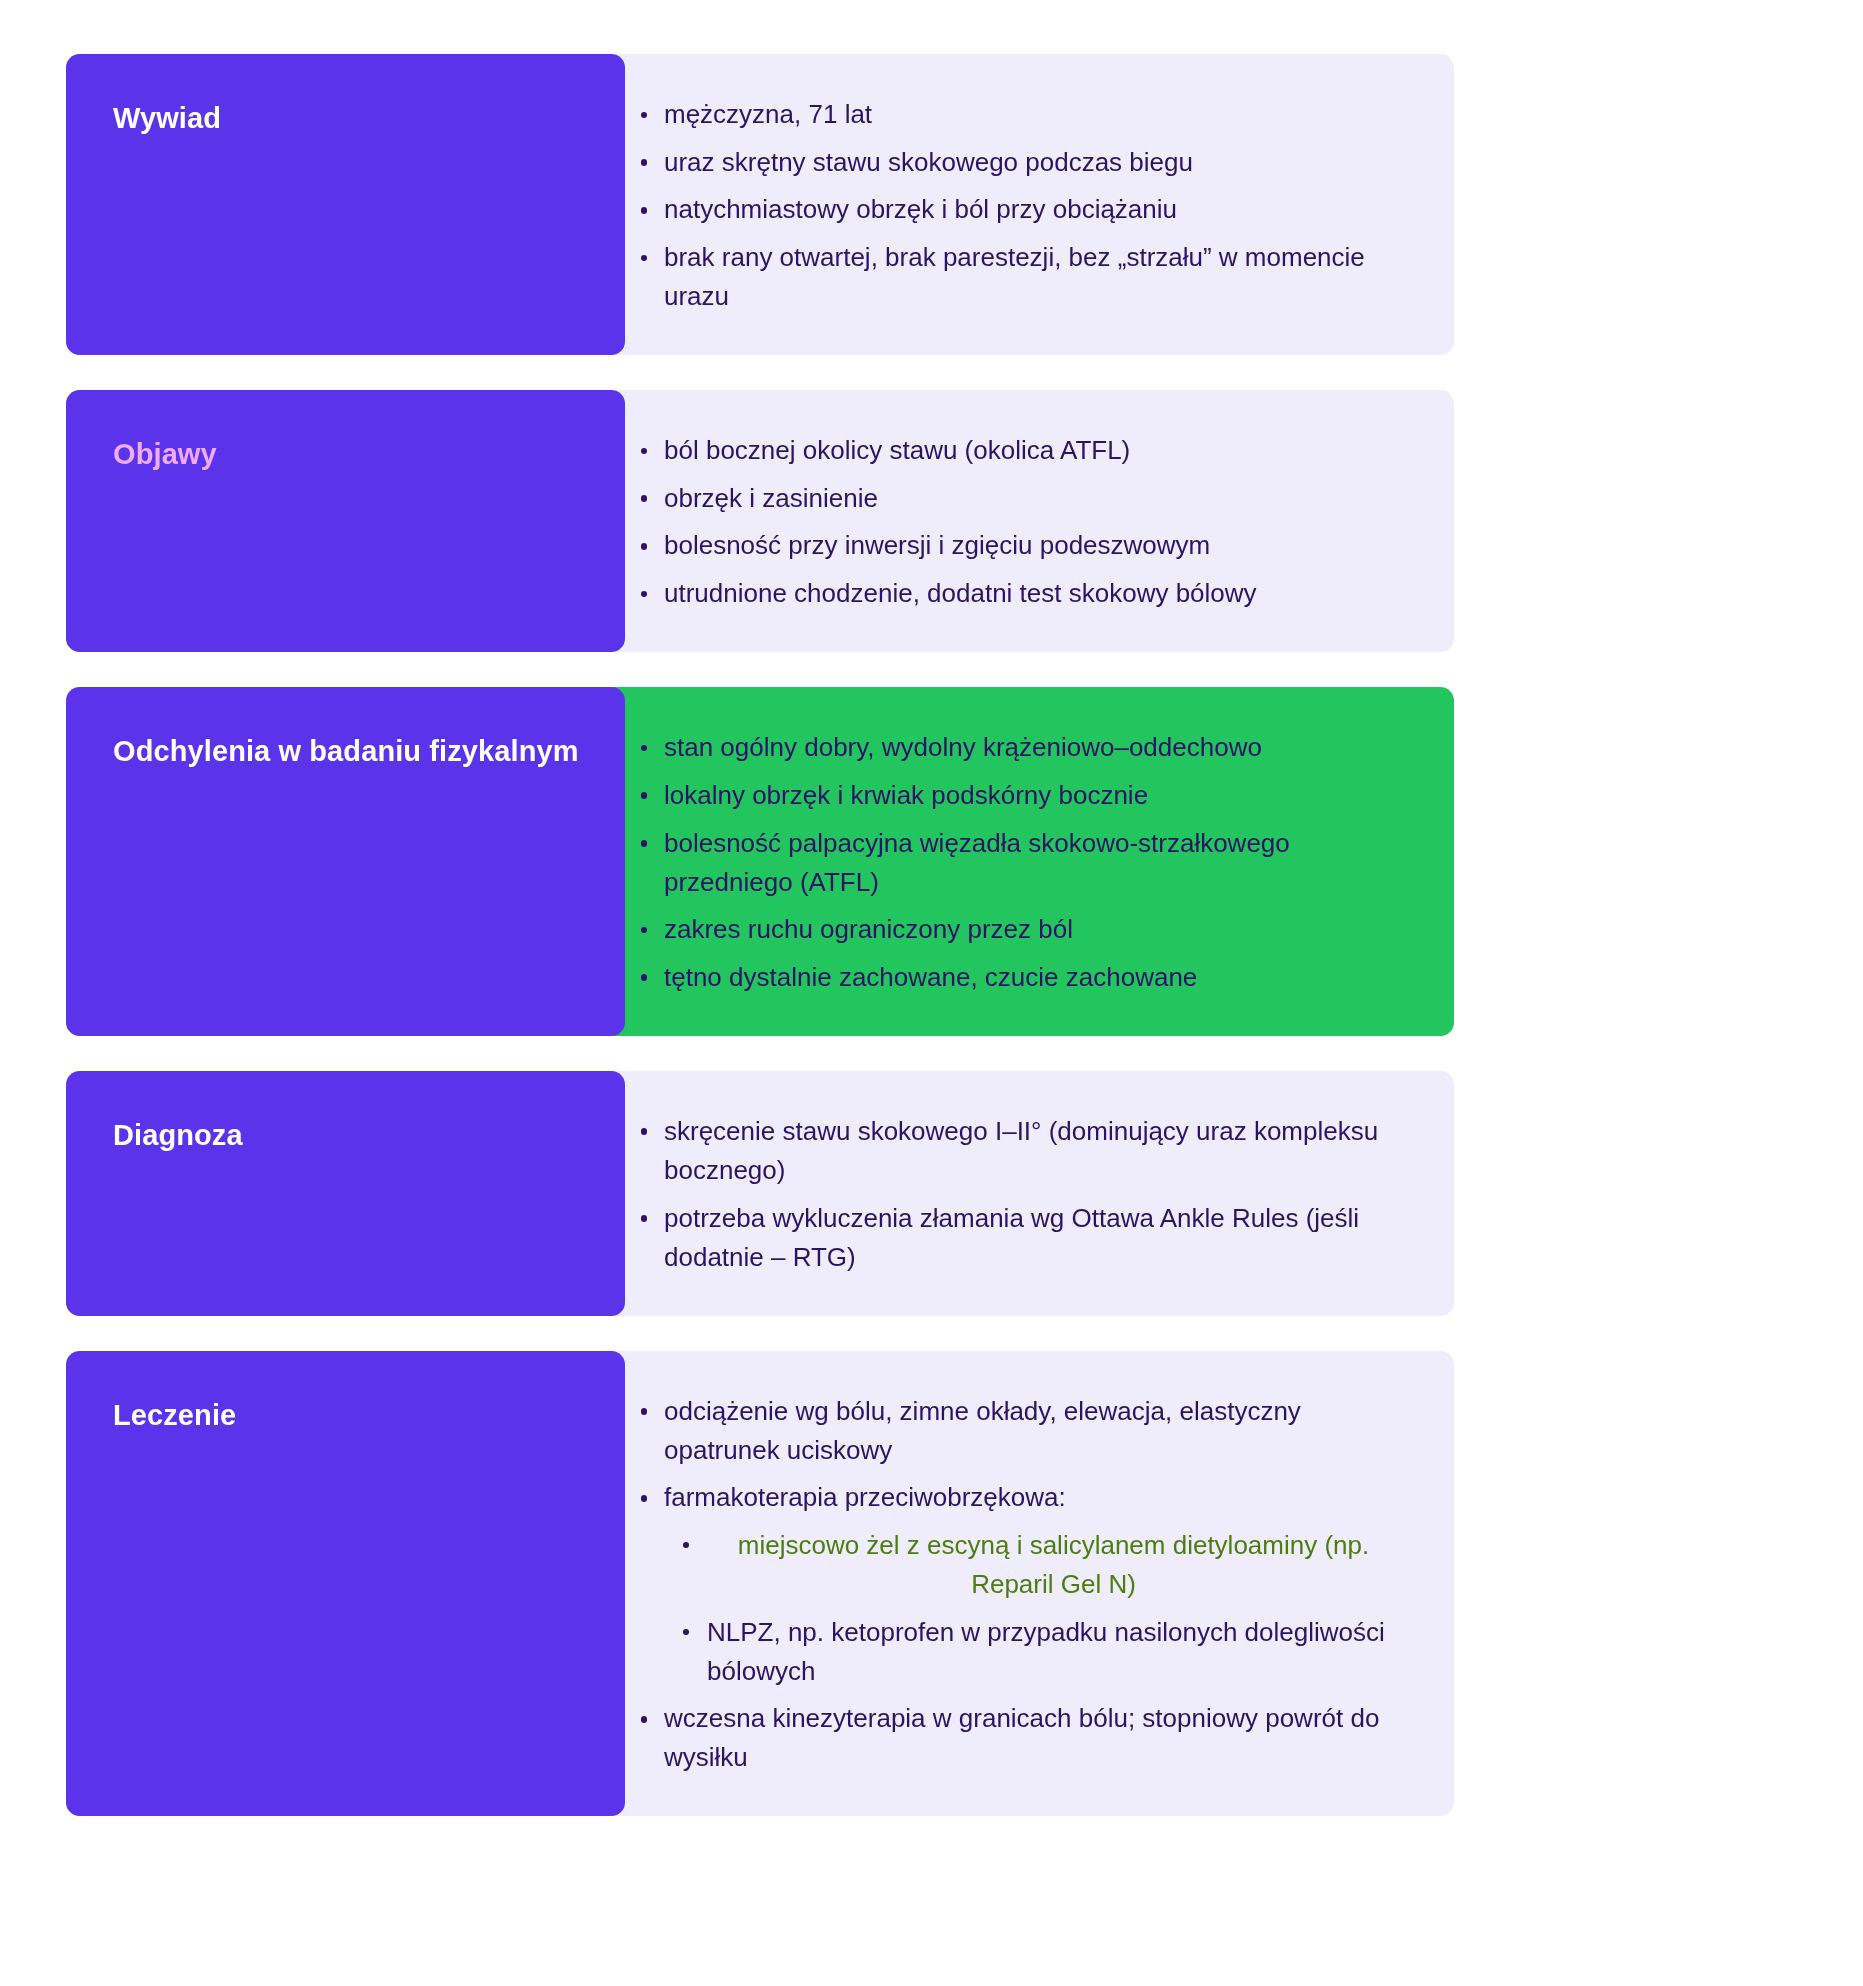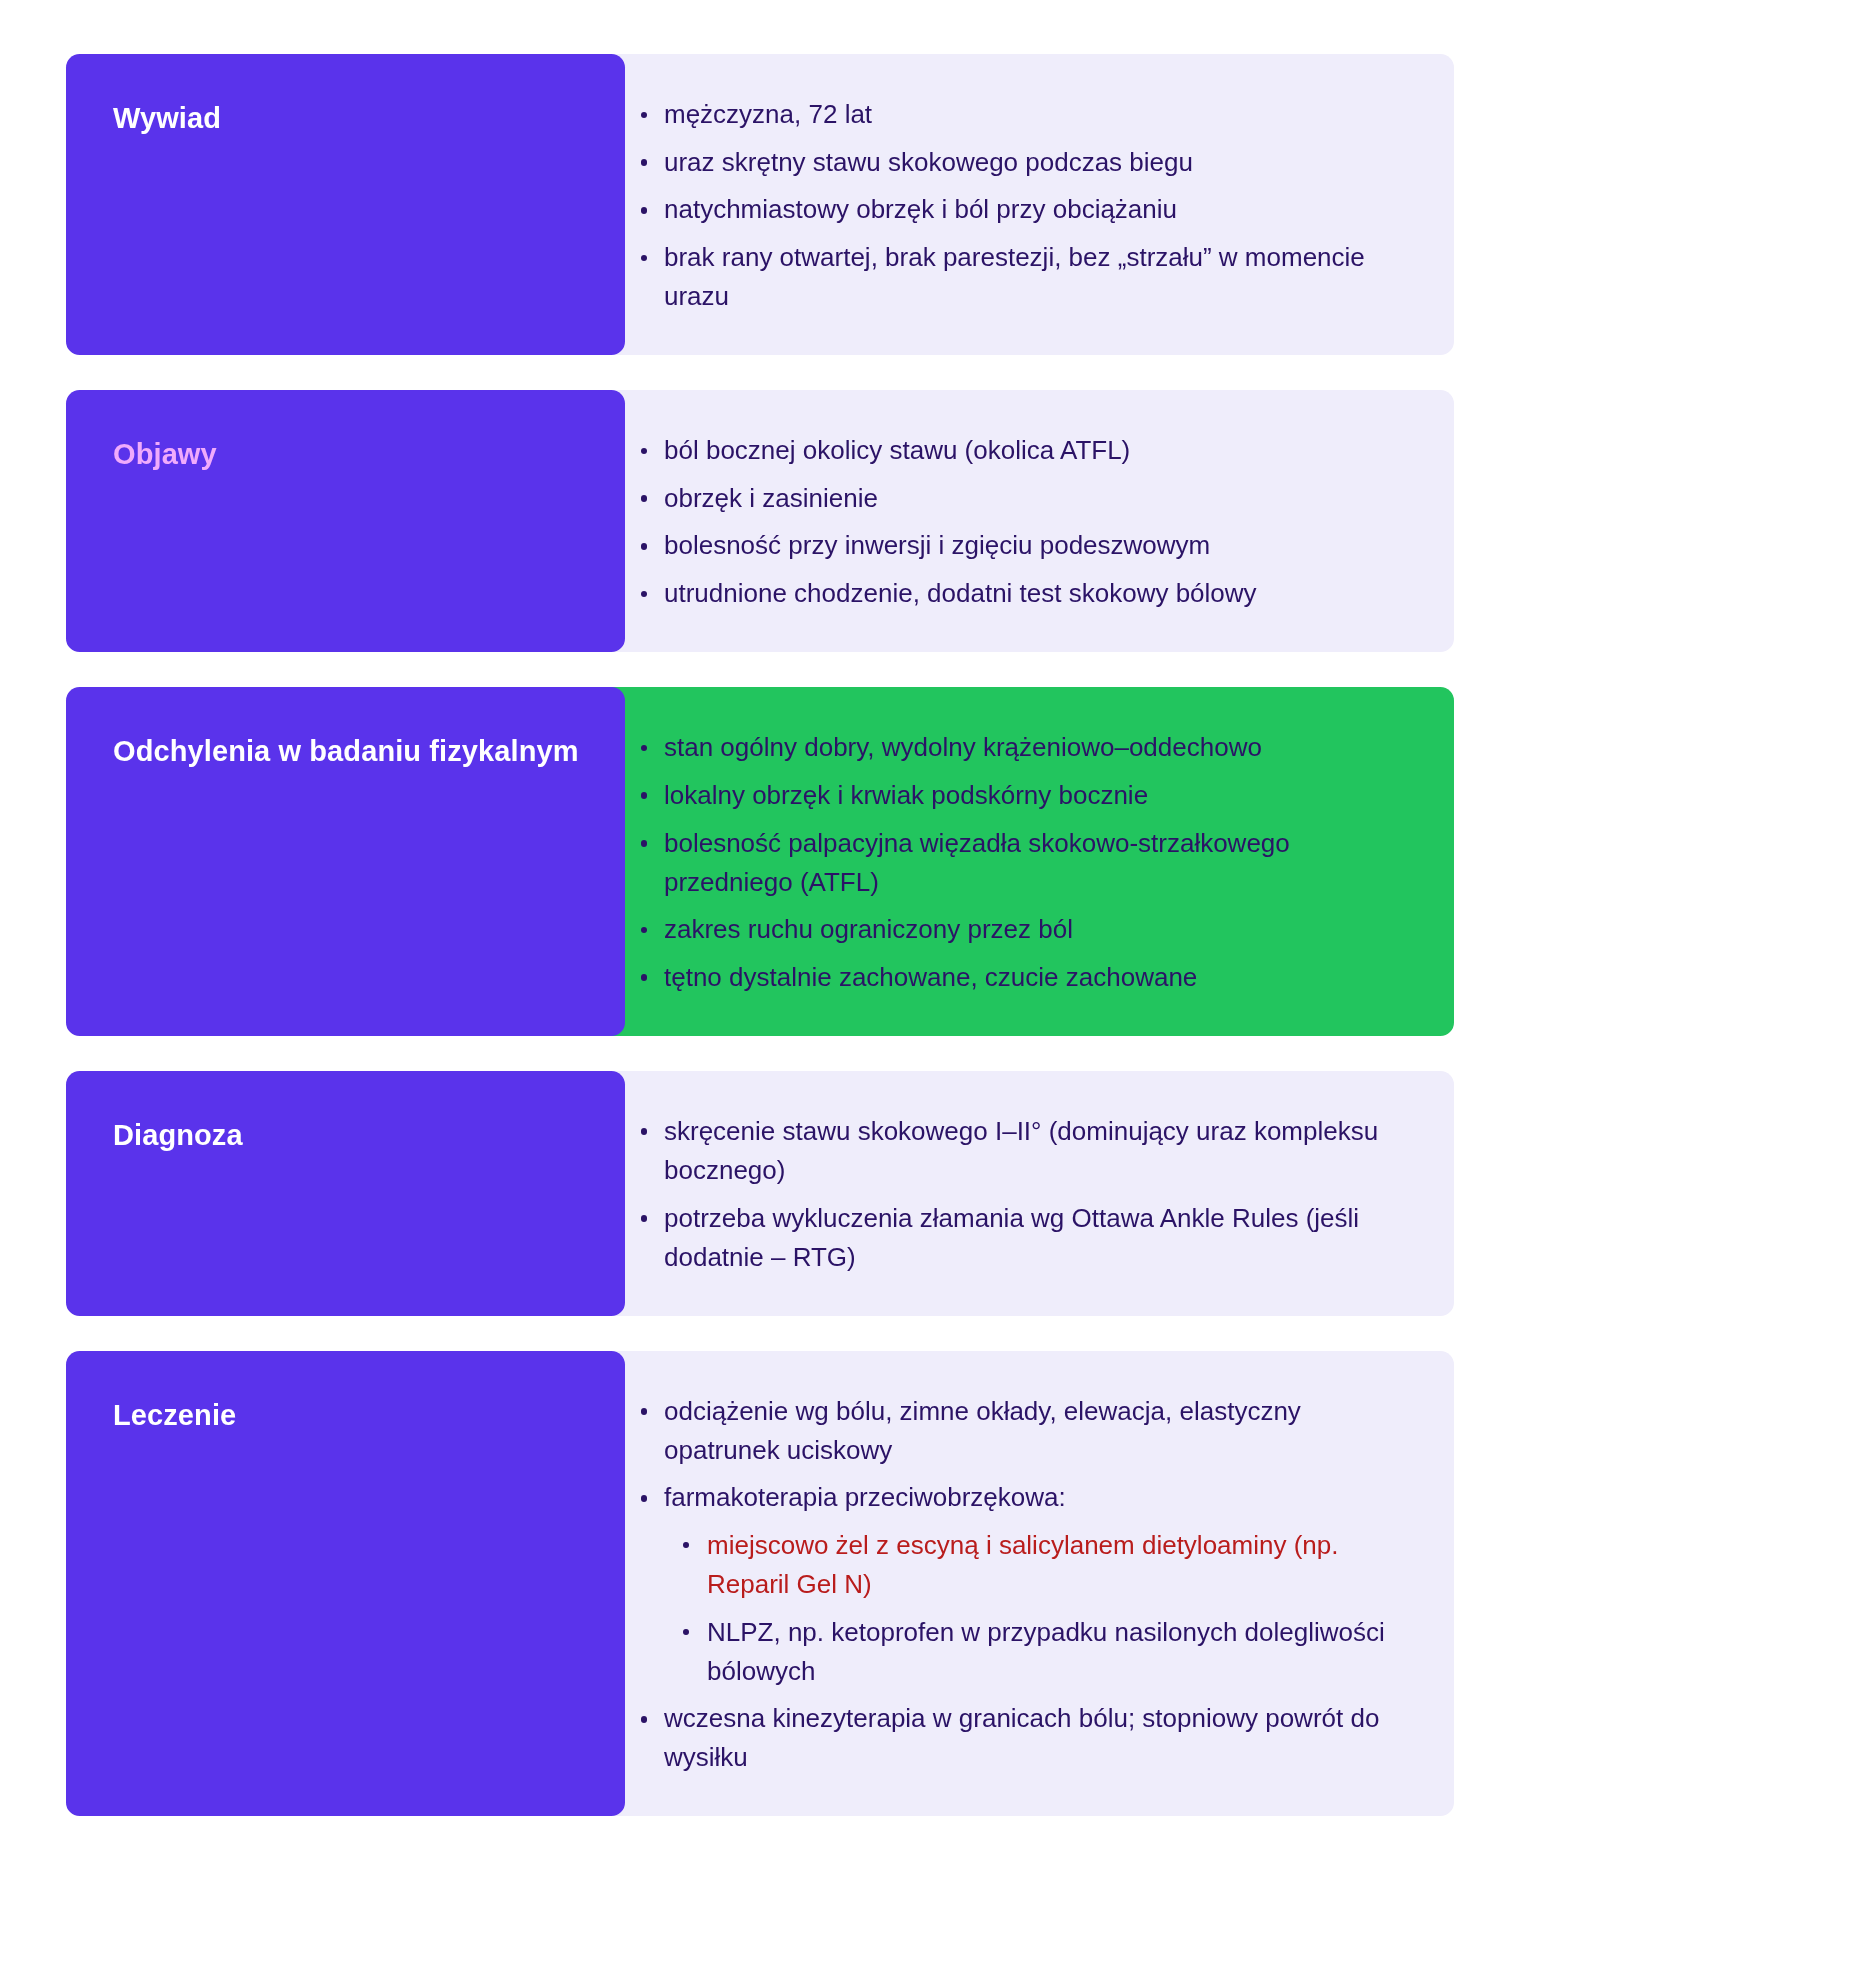--- a/index.html
+++ b/index.html
@@ -129,21 +129,21 @@
 </head>
 <body style="background: rgb(255, 255, 255);">
 
 <div id="case-sheet">
     <div class="case-row">
       <div class="row-header" style="background: rgb(90, 51, 235);">
         <div class="row-header-label" style="color: rgb(255, 255, 255);">Wywiad</div>
       </div>
       <div class="row-body" style="background: rgb(239, 237, 251);">
         <ul class="bullet-list">
-          <li class="bullet-item" style="color: rgb(43, 19, 102);"><span>mężczyzna, 72 lat</span></li>
+          <li class="bullet-item" style="color: rgb(43, 19, 102);"><span>mężczyzna, 71 lat</span></li>
           <li class="bullet-item" style="color: rgb(43, 19, 102);"><span>uraz skrętny stawu skokowego podczas biegu</span></li>
           <li class="bullet-item" style="color: rgb(43, 19, 102);"><span>natychmiastowy obrzęk i ból przy obciążaniu</span></li>
           <li class="bullet-item" style="color: rgb(43, 19, 102);"><span>brak rany otwartej, brak parestezji, bez „strzału” w momencie urazu</span></li>
         </ul>
       </div>
     </div>
     <div class="case-row">
       <div class="row-header" style="background: rgb(90, 51, 235);">
         <div class="row-header-label" style="color: #f0abfc;">Objawy</div>
       </div>
@@ -182,21 +182,21 @@
       </div>
     </div>
     <div class="case-row">
       <div class="row-header" style="background: rgb(90, 51, 235);">
         <div class="row-header-label" style="color: rgb(255, 255, 255);">Leczenie</div>
       </div>
       <div class="row-body" style="background: rgb(239, 237, 251);">
         <ul class="bullet-list">
           <li class="bullet-item" style="color: rgb(43, 19, 102);"><span>odciążenie wg bólu, zimne okłady, elewacja, elastyczny opatrunek uciskowy</span></li>
           <li class="bullet-item" style="color: rgb(43, 19, 102);"><span>farmakoterapia przeciwobrzękowa:</span><ul class="sub-list">
-              <li class="sub-item" style="color: #b91c1c;"><span>miejscowo żel z escyną i salicylanem dietyloaminy (np. Reparil Gel N)</span></li>
+              <li class="sub-item" style="color: #4d7c0f; text-align: center;"><span>miejscowo żel z escyną i salicylanem dietyloaminy (np. Reparil Gel N)</span></li>
               <li class="sub-item" style="color: rgb(43, 19, 102);"><span>NLPZ, np. ketoprofen w przypadku nasilonych dolegliwości bólowych</span></li>
             </ul></li>
           <li class="bullet-item" style="color: rgb(43, 19, 102);"><span>wczesna kinezyterapia w granicach bólu; stopniowy powrót do wysiłku</span></li>
         </ul>
       </div>
     </div>
   </div>
 
 
 </body></html>

